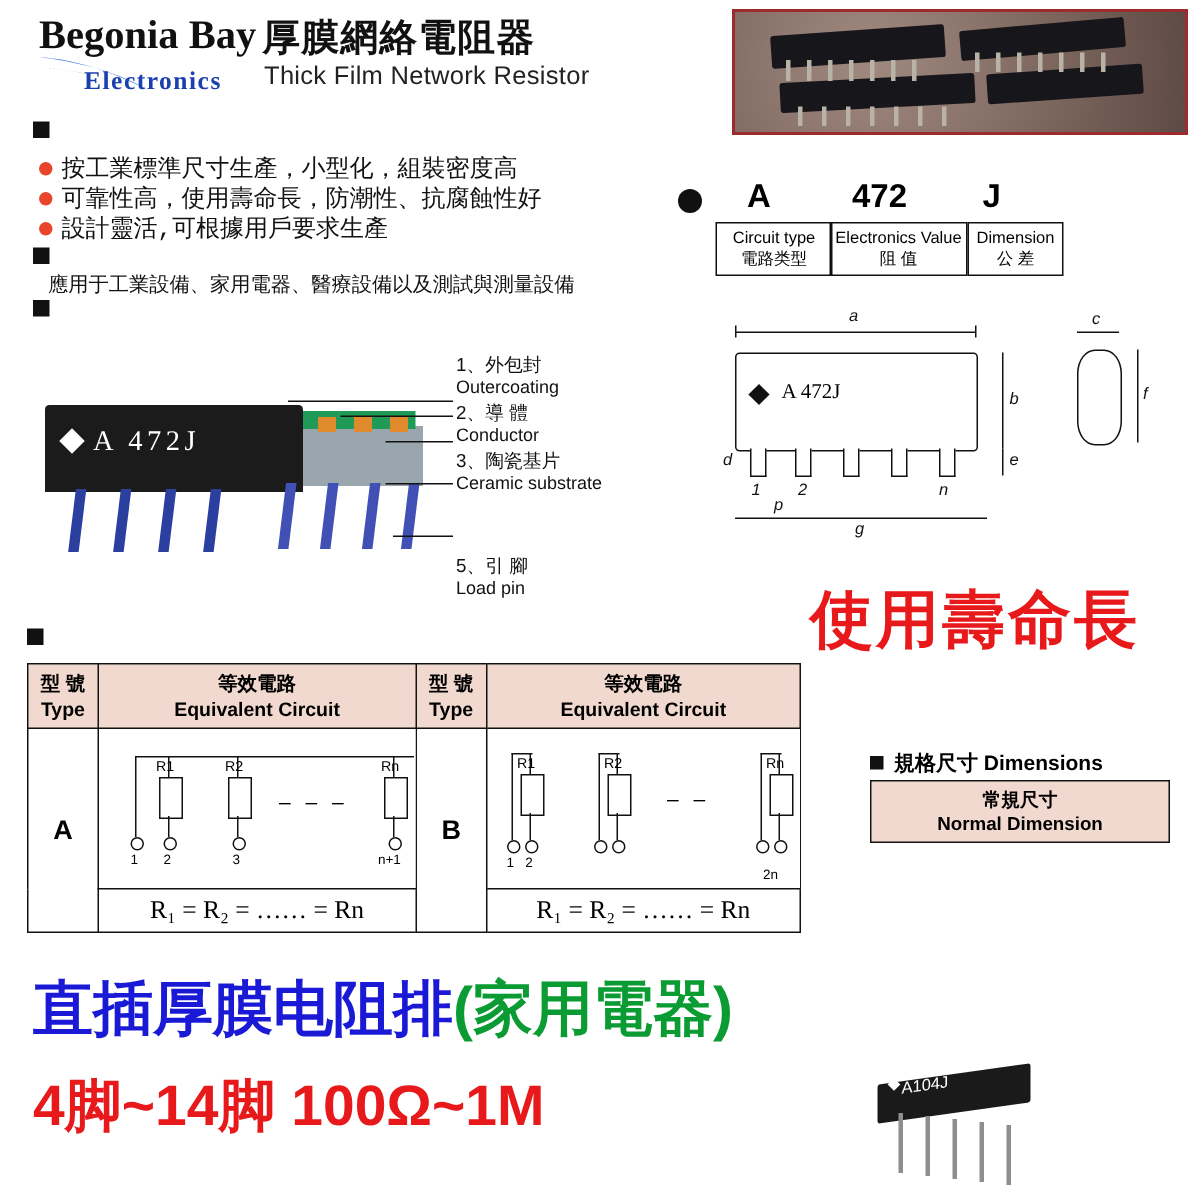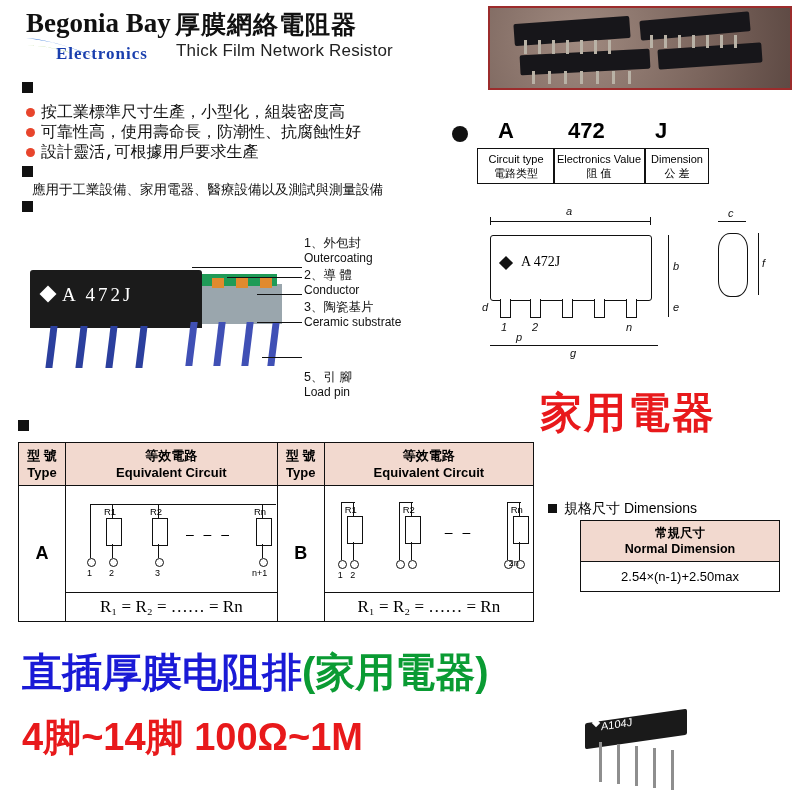--- a/index.html
+++ b/index.html
@@ -43,21 +43,21 @@
   .chip{position:absolute;background:#17161a;border-radius:2px;}
   .pin{position:absolute;background:#b9b2a6;width:3px;}
 
   
   .sq{display:inline-block;width:11px;height:11px;background:#111;margin-right:7px;}
   .sec-h{font-size:19px;font-weight:bold;color:#111;letter-spacing:1px;}
   #feat-h{left:22px;top:76px;}
   #app-h{left:22px;top:160px;}
   #cons-h{left:22px;top:195px;}
   #eq-h{left:18px;top:412px;font-size:21px;}
-  #dim-h{left:548px;top:500px;font-size:14px;font-weight:normal;}
+  #dim-h{left:580px;top:500px;font-size:14px;font-weight:bold;}
 
   
   .bul{position:absolute;font-size:16px;color:#111;}
   .dot{display:inline-block;width:9px;height:9px;border-radius:50%;background:#e8452c;margin-right:6px;vertical-align:middle;}
   #f1{left:26px;top:102px;}
   #f2{left:26px;top:122px;}
   #f3{left:26px;top:142px;font-family:Liberation Mono, monospace;}
   #apptext{left:32px;top:181px;font-size:13.5px;color:#111;}
 
   
@@ -277,21 +277,21 @@
   <div class="dl" style="left:20px;top:140px;width:168px;height:1px;"></div>
   <div class="dlabel" style="left:100px;top:142px;">g</div>
 
   <div class="dl" style="left:248px;top:16px;width:28px;height:1px;"></div>
   <div class="dlabel" style="left:258px;top:2px;">c</div>
   <div id="side-body"></div>
   <div class="dl" style="left:288px;top:28px;width:1px;height:62px;"></div>
   <div class="dlabel" style="left:292px;top:52px;">f</div>
 </div>
 
-<div class="abs" id="hiprec">家用電器</div>
+<div class="abs" id="hiprec">使用壽命長</div>
 
 <div class="abs sec-h" id="eq-h">
   <span class="sq"></span>
 </div>
 
 <table class="abs" id="eqtable">
   <tbody>
       <tr>
     <td class="hdr" style="width:44px;">
       <span>型 號</span><br><span>Type</span>
@@ -355,42 +355,39 @@
       <div class="rlab" style="left:78px;top:18px;">R2</div>
       <div class="rlab" style="left:186px;top:18px;">Rn</div>
       <div class="term" style="left:13px;top:74px;"></div>
       <div class="term" style="left:25.5px;top:74px;"></div>
       <div class="term" style="left:71px;top:74px;"></div>
       <div class="term" style="left:83.5px;top:74px;"></div>
       <div class="term" style="left:179px;top:74px;"></div>
       <div class="term" style="left:191.5px;top:74px;"></div>
       <div class="tnum" style="left:13px;top:84px;">1</div>
       <div class="tnum" style="left:25.5px;top:84px;">2</div>
-      <div class="tnum" style="left:184px;top:72px;">2n</div>
+      <div class="tnum" style="left:184px;top:92px;">2n</div>
     </td>
   </tr>
   <tr>
     <td class="eqform">R₁ = R₂ = …… = Rn</td>
     <td class="eqform">R₁ = R₂ = …… = Rn</td>
   </tr>
 </tbody>
   </table>
 
 <div class="abs" id="dim-h">
   <span class="sq" style="width:9px;height:9px;"></span><span>規格尺寸 Dimensions</span>
 </div>
 <table class="abs" id="dimtab">
   <tbody>
       <tr>
     <td class="dh">
       <span>常規尺寸</span><br><span>Normal Dimension</span>
     </td>
-  </tr>
-  <tr>
-    <td class="dv">2.54×(n-1)+2.50max</td>
   </tr>
 </tbody>
   </table>
 
 <div class="abs" id="b1">
   <span>直插厚膜电阻排</span><span class="grn2">(家用電器)</span>
 </div>
 <div class="abs" id="b2">4脚~14脚  100Ω~1M</div>
 
 <div class="abs" id="chipimg">

